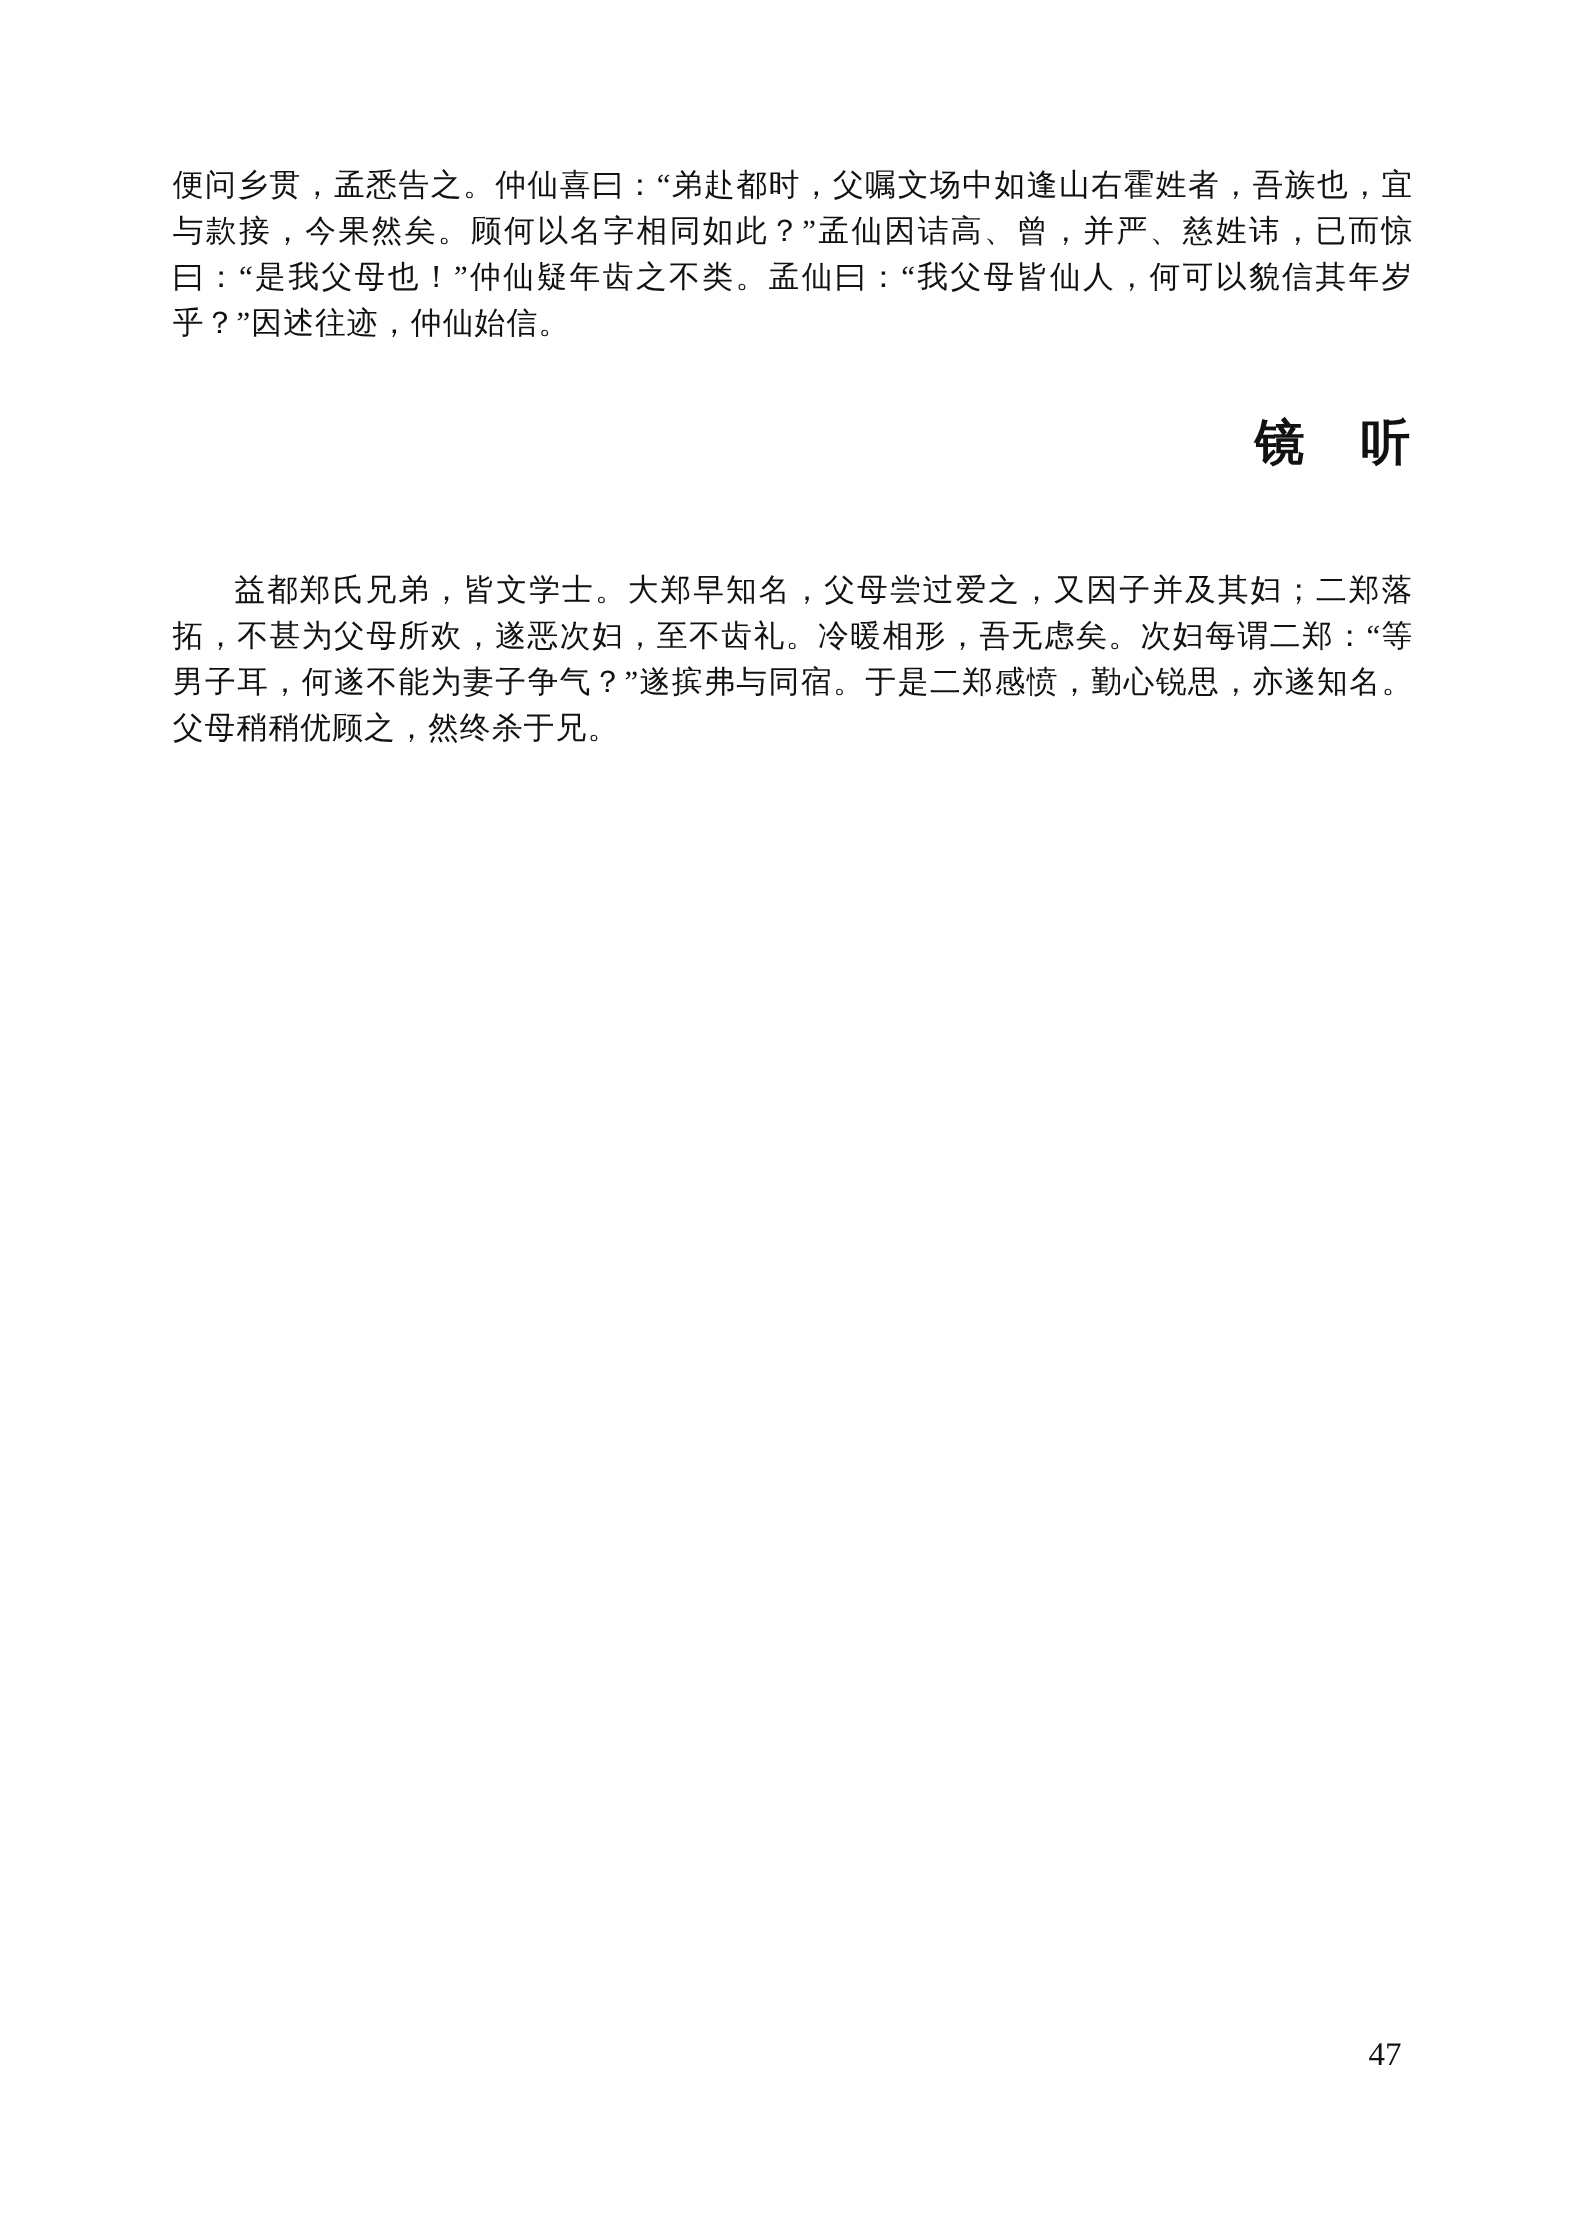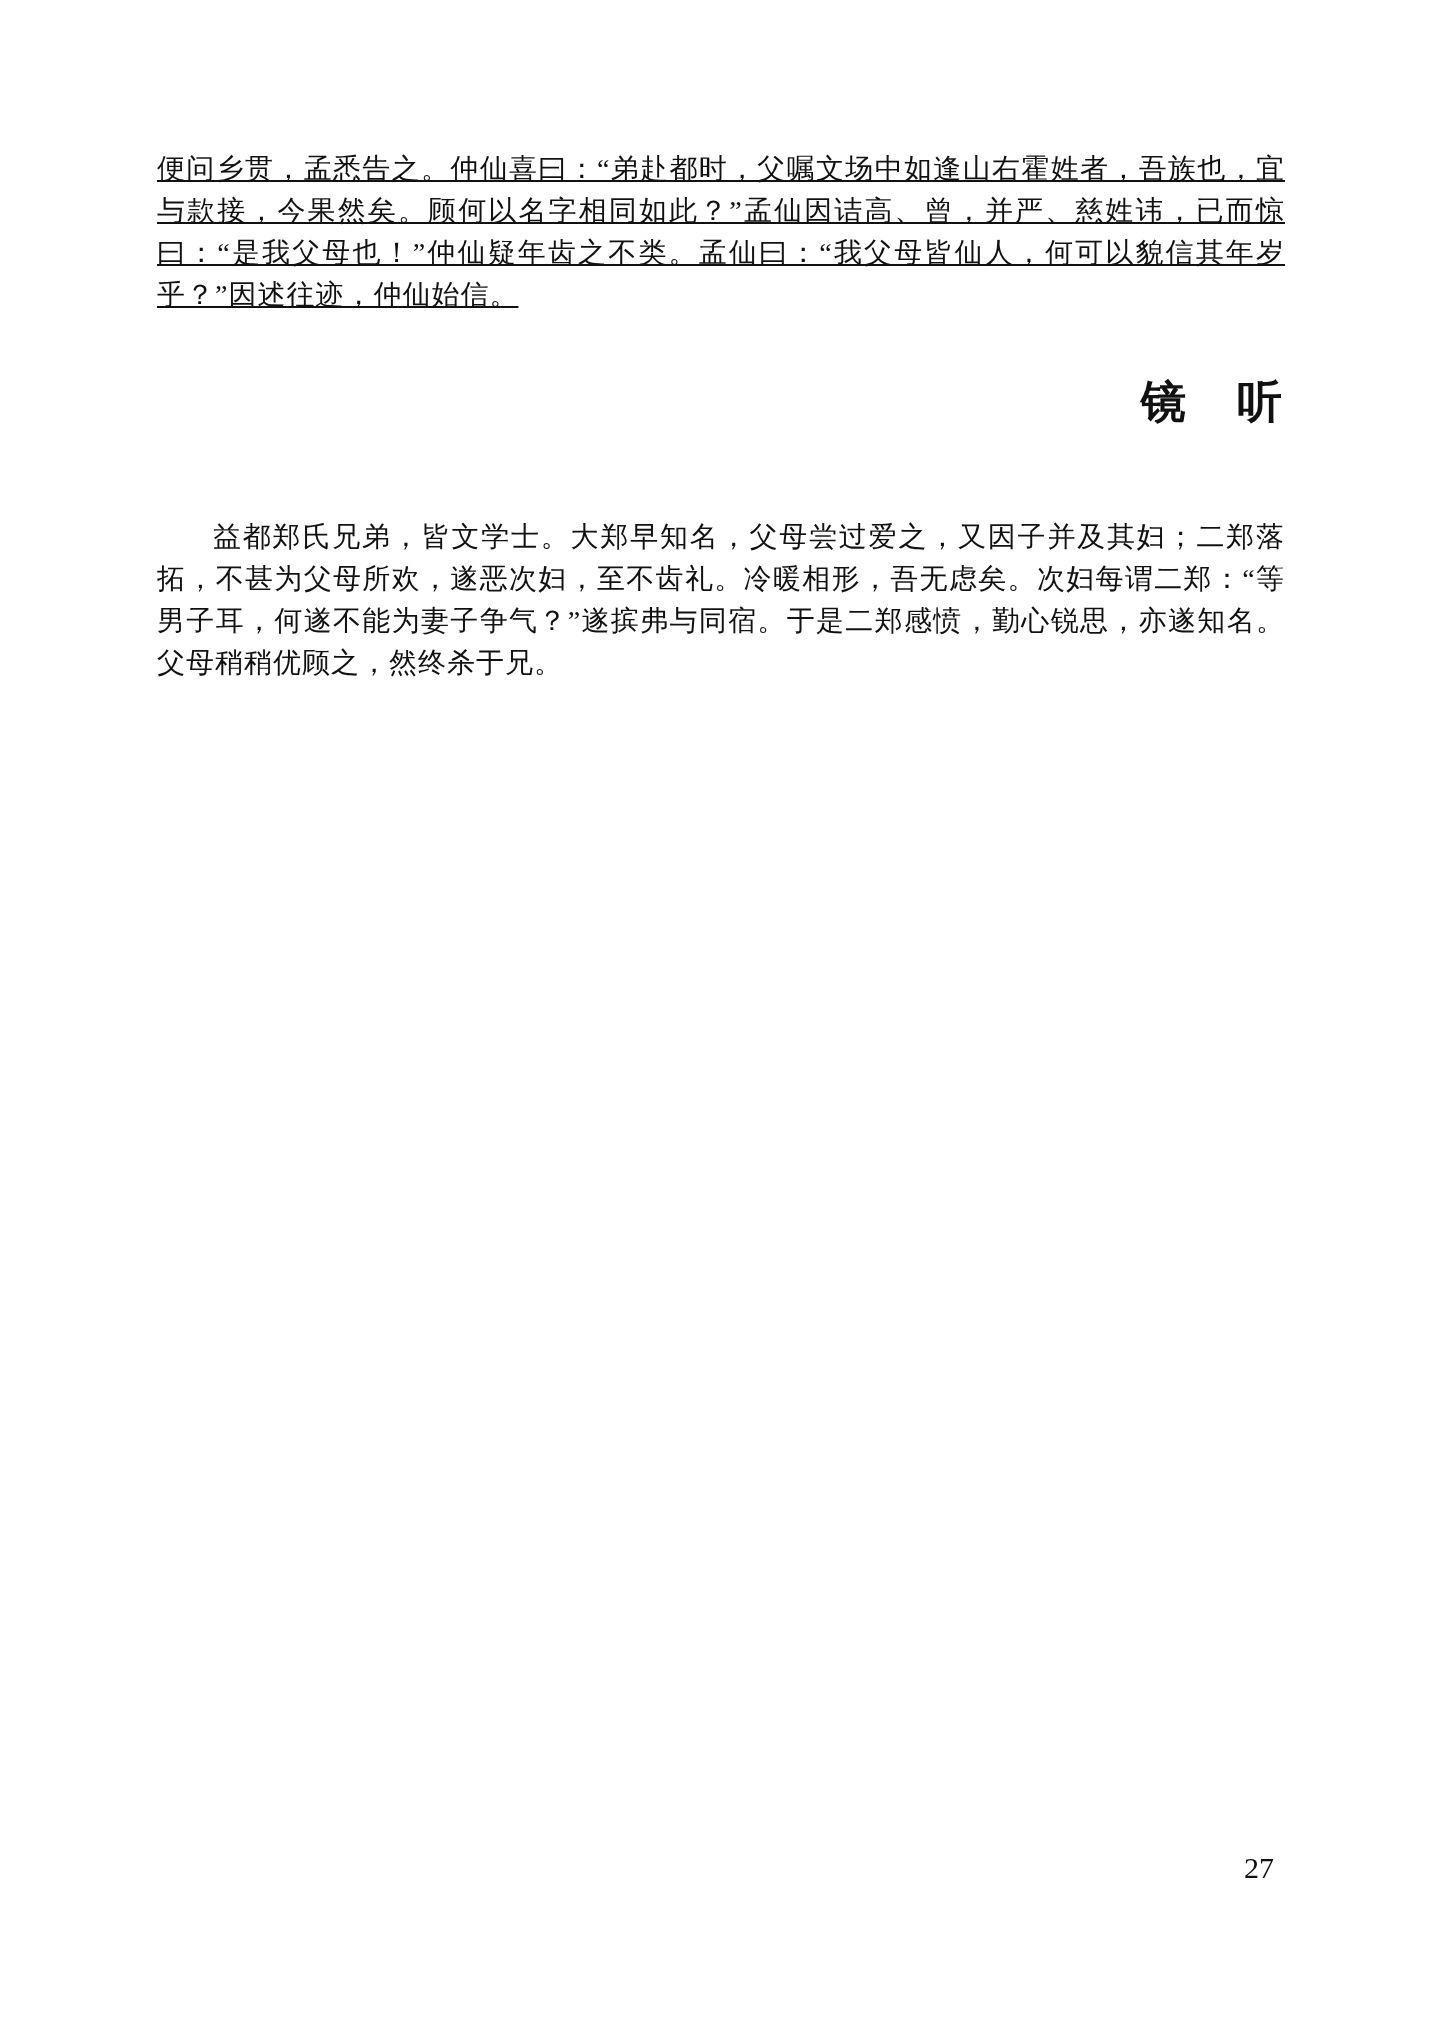--- a/index.html
+++ b/index.html
@@ -25,21 +25,20 @@
     letter-spacing: 1px;
     text-align: justify;
     text-justify: inter-ideograph;
   }
   .body-par {
     margin: 0;
     text-indent: 2em;
   }
   .body-par.no-indent {
     text-indent: 0;
-    text-decoration: underline;
   }
   .story-title {
     font-family: "Liberation Sans", "DejaVu Sans", sans-serif;
     font-weight: bold;
     font-size: 45px;
     line-height: 56px;
     text-align: right;
     text-indent: 0;
     letter-spacing: 3px;
     margin: 58px 0 86px 0;
@@ -58,13 +57,13 @@
 <body>
 
 <div class="text-column">
   <p class="body-par no-indent">便问乡贯，孟悉告之。仲仙喜曰：“弟赴都时，父嘱文场中如逢山右霍姓者，吾族也，宜与款接，今果然矣。顾何以名字相同如此？”孟仙因诘高、曾，并严、慈姓讳，已而惊曰：“是我父母也！”仲仙疑年齿之不类。孟仙曰：“我父母皆仙人，何可以貌信其年岁乎？”因述往迹，仲仙始信。</p>
 
   <h1 class="story-title">镜　听</h1>
 
   <p class="body-par">益都郑氏兄弟，皆文学士。大郑早知名，父母尝过爱之，又因子并及其妇；二郑落拓，不甚为父母所欢，遂恶次妇，至不齿礼。冷暖相形，吾无虑矣。次妇每谓二郑：“等男子耳，何遂不能为妻子争气？”遂摈弗与同宿。于是二郑感愤，勤心锐思，亦遂知名。父母稍稍优顾之，然终杀于兄。</p>
 </div>
 
-<div class="page-number">27</div>
+<div class="page-number">47</div>
 
 </body></html>

